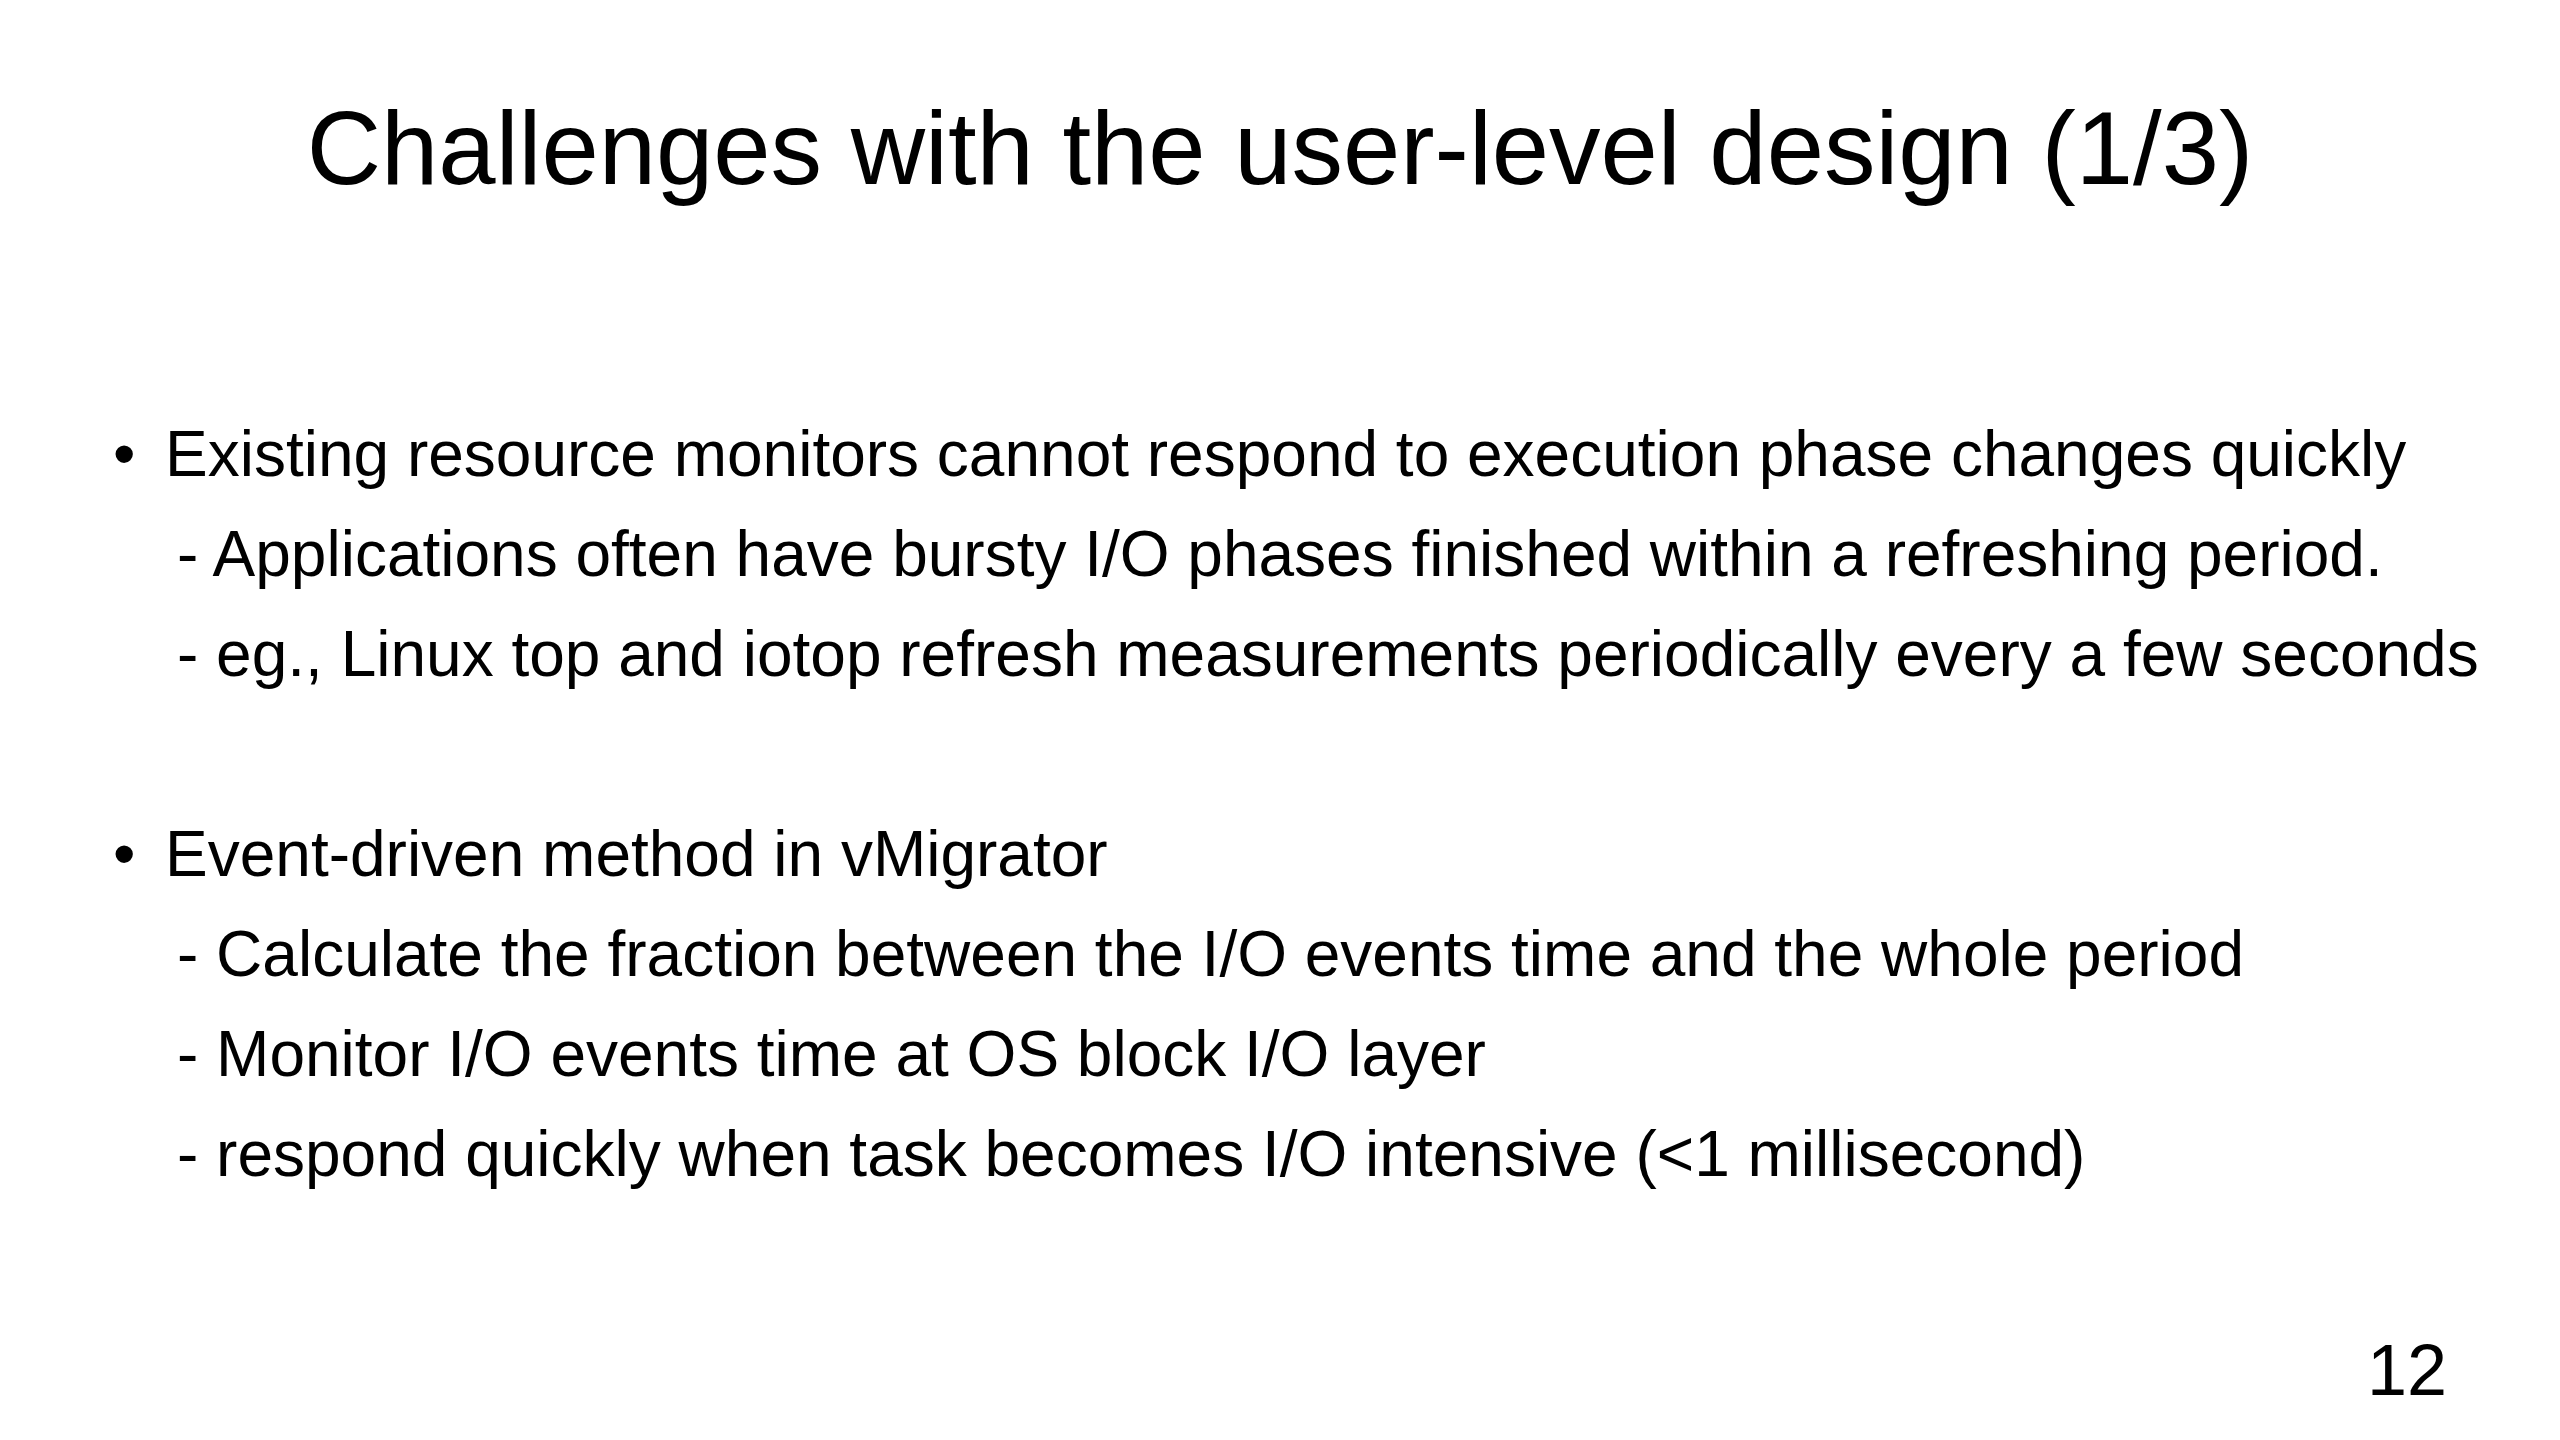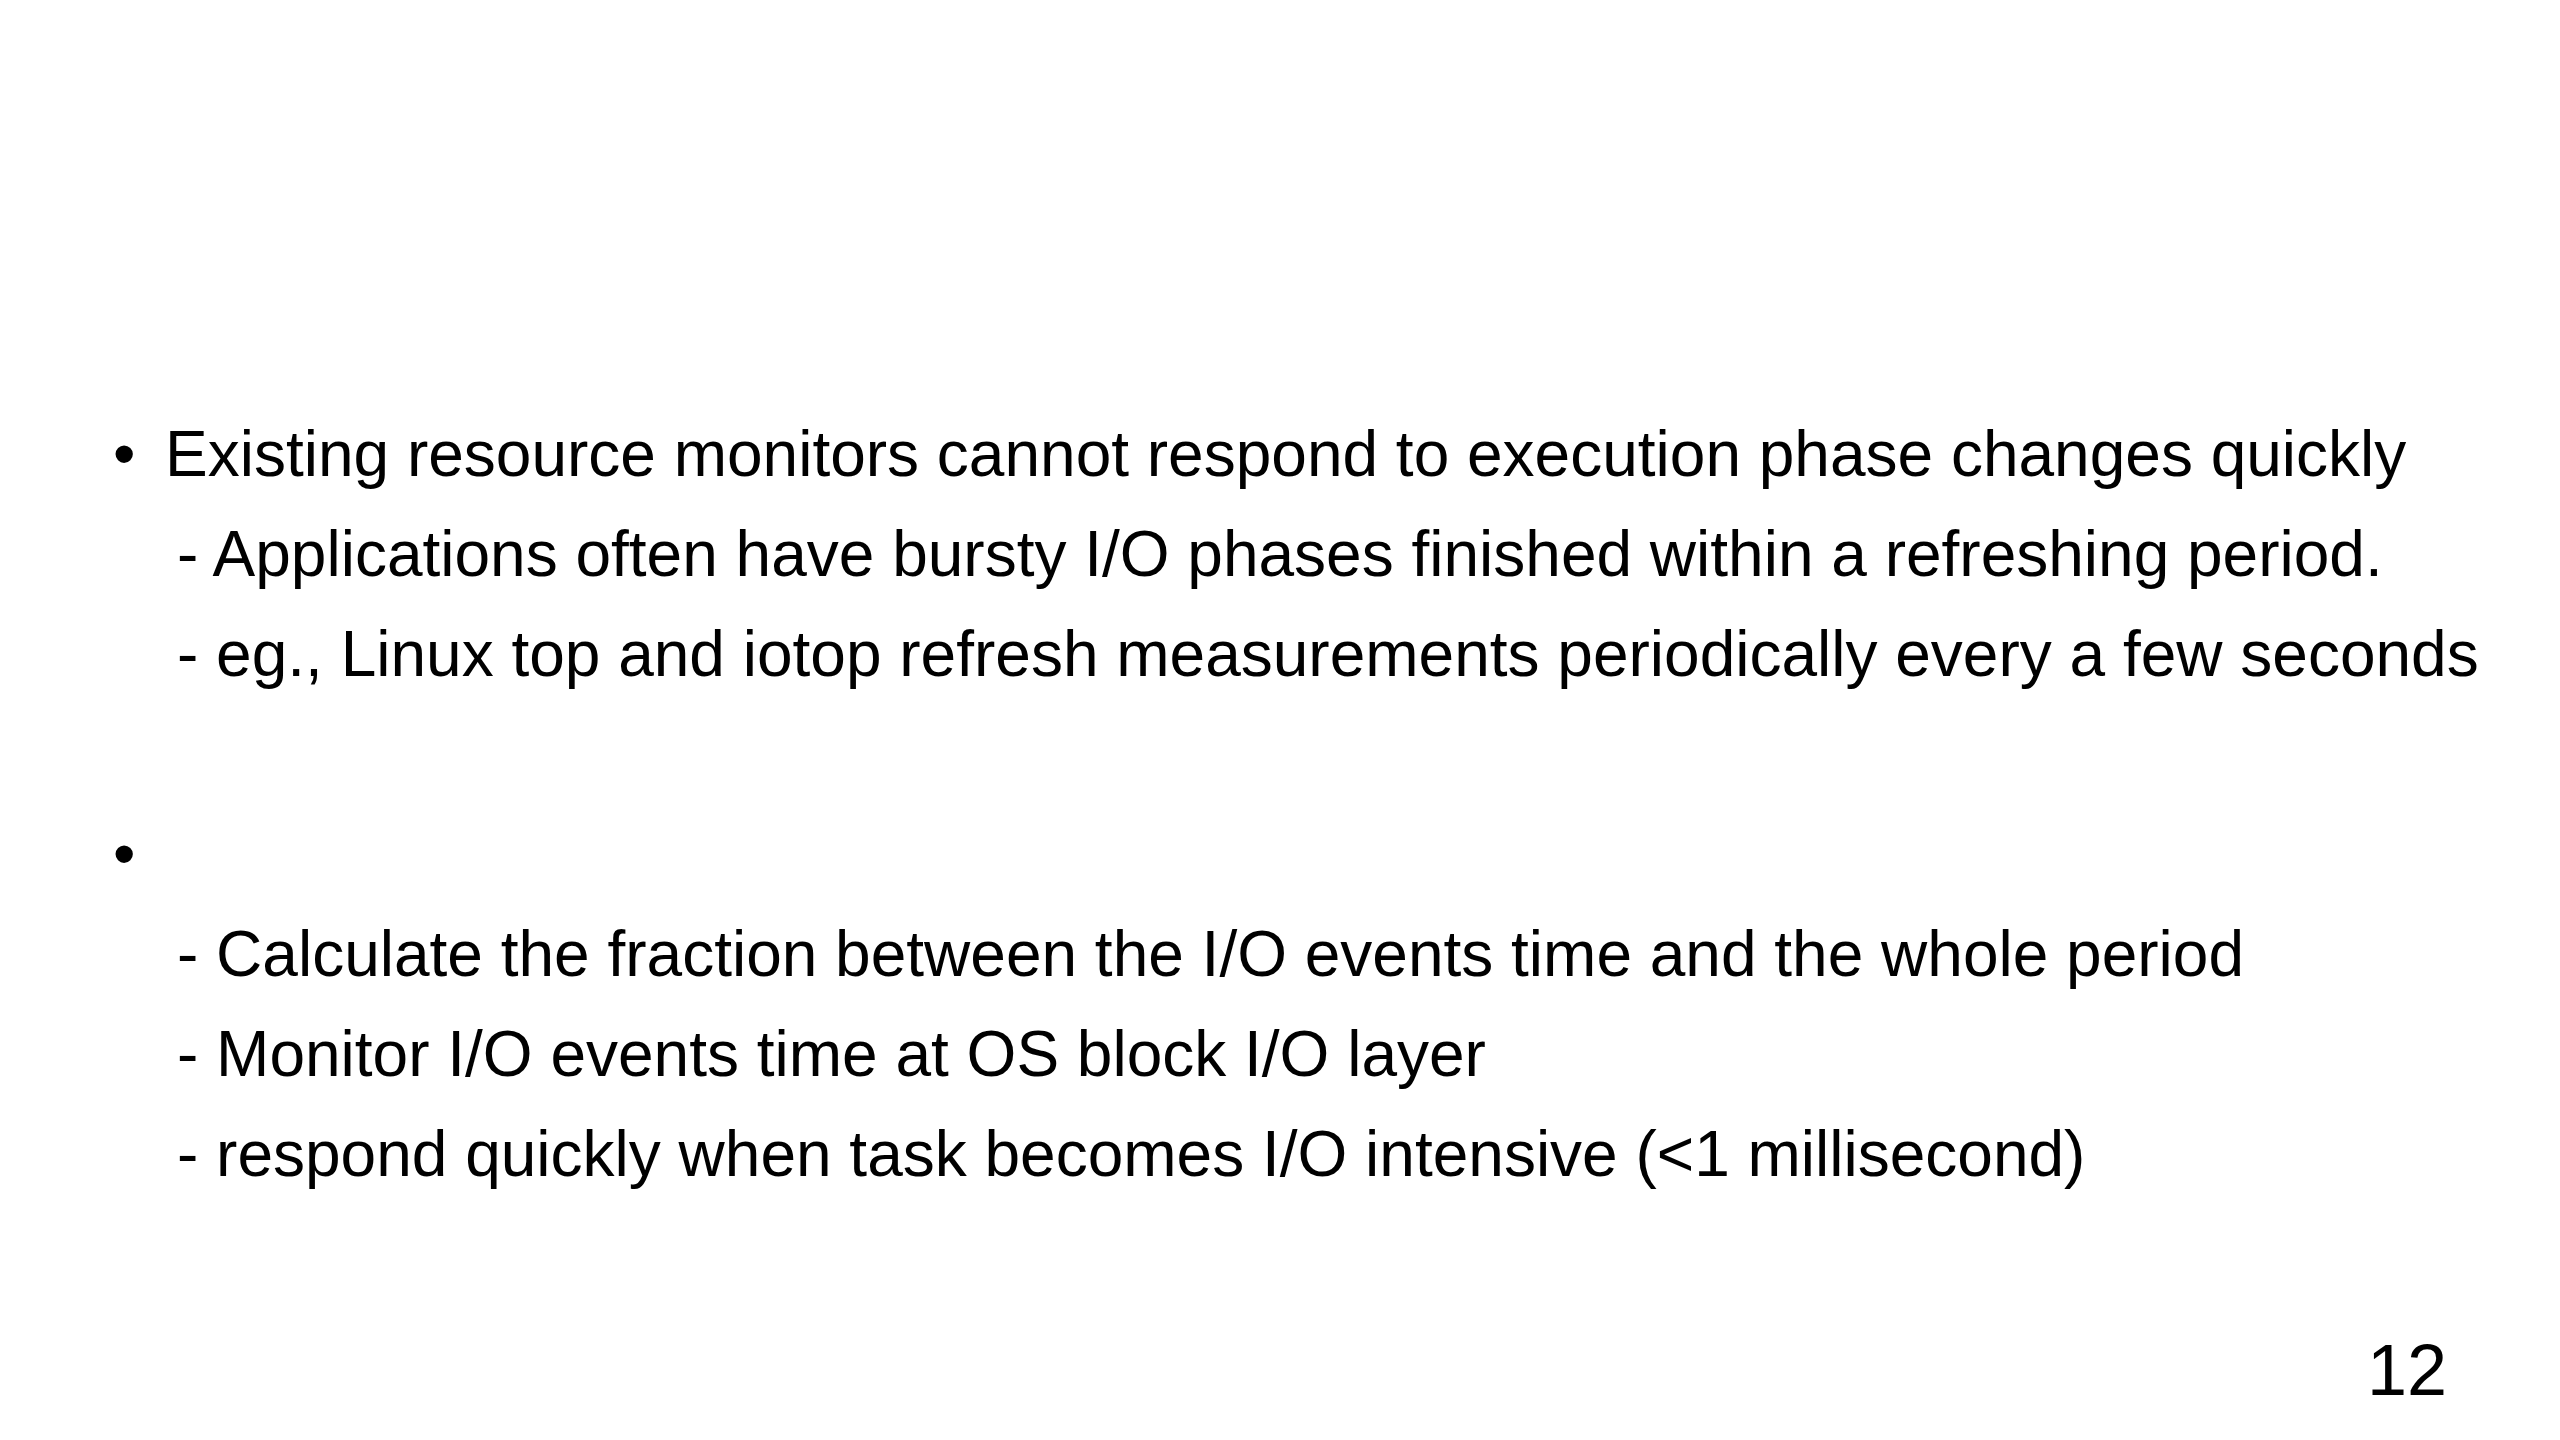--- a/index.html
+++ b/index.html
@@ -62,35 +62,37 @@
     font-size: 72px;
     line-height: 1;
   }
 </style>
 </head>
 <body>
 
 <div class="slide">
 
   <div class="title">
+    <div>Challenges with the user-level design (1/3)</div>
   </div>
 
   <div class="body">
 
     <div class="bullet-row">
       <span class="bullet-marker">•</span>
       <span class="bullet-text">Existing resource monitors cannot respond to execution phase changes quickly</span>
     </div>
     <div class="sub-row">- Applications often have bursty I/O phases finished within a refreshing period.</div>
     <div class="sub-row">- eg., Linux top and iotop refresh measurements periodically every a few seconds</div>
 
     <div class="section-spacer"></div>
 
     <div class="bullet-row">
       <span class="bullet-marker">•</span>
+      <span class="bullet-text">Event-driven method in vMigrator</span>
     </div>
     <div class="sub-row">- Calculate the fraction between the I/O events time and the whole period</div>
     <div class="sub-row">- Monitor I/O events time at OS block I/O layer</div>
     <div class="sub-row">- respond quickly when task becomes I/O intensive (&lt;1 millisecond)</div>
 
   </div>
 
   <div class="page-number">12</div>
 
 </div>

